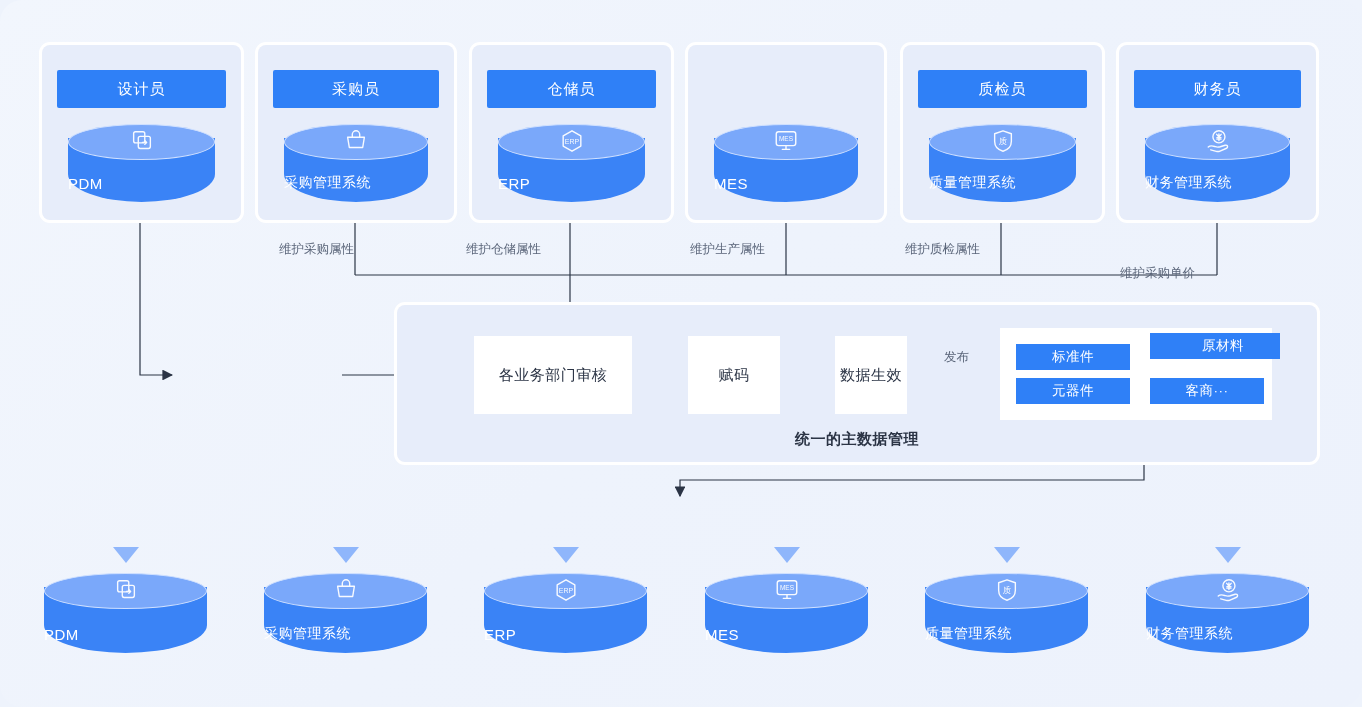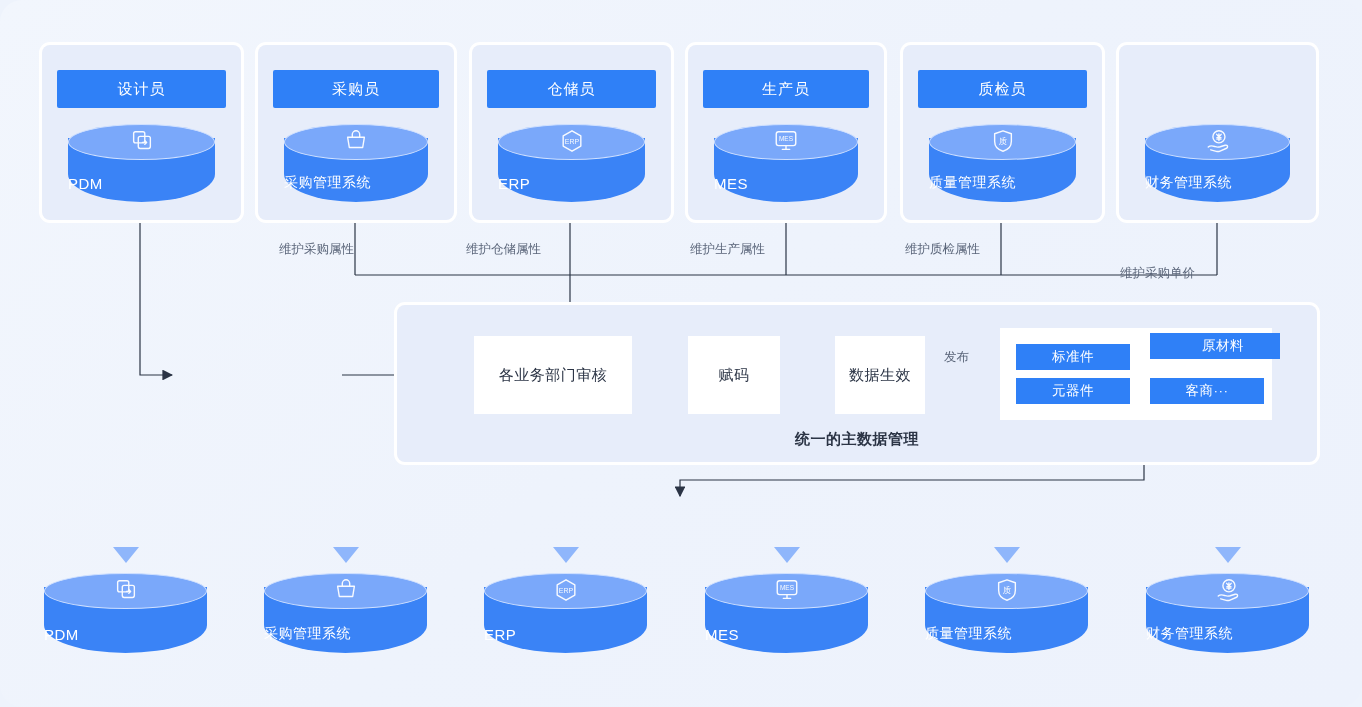--- a/index.html
+++ b/index.html
@@ -171,21 +171,20 @@
           <div class="body"></div>
           <div class="top"></div>
           <div class="cicon"><svg xmlns="http://www.w3.org/2000/svg" viewBox="0 0 28 28" fill="none" stroke="#ffffff" stroke-width="1.5" stroke-linecap="round" stroke-linejoin="round">
               <path d="M14 3l9.5 5.5v11L14 25 4.5 19.5v-11z"></path>
               <text x="14" y="17" font-size="7.5" fill="#ffffff" stroke="none" text-anchor="middle" font-family="Liberation Sans, sans-serif">ERP</text>
             </svg></div>
           <div class="cname" style="font-size: 15px;">ERP</div>
         </div>
       </div>
       <div class="role-card" style="left: 688px; width: 196px;">
-        <div class="role-badge">生产员</div>
         <div class="cyl" style="width: 144px; height: 78px; position: absolute; left: 26px; top: 79px;">
           <div class="body"></div>
           <div class="top"></div>
           <div class="cicon"><svg xmlns="http://www.w3.org/2000/svg" viewBox="0 0 28 28" fill="none" stroke="#ffffff" stroke-width="1.5" stroke-linecap="round" stroke-linejoin="round">
               <rect x="3.5" y="4" width="21" height="15" rx="2.5"></rect>
               <path d="M10 23h8M14 19v4"></path>
               <text x="14" y="14" font-size="7" fill="#ffffff" stroke="none" text-anchor="middle" font-family="Liberation Sans, sans-serif">MES</text>
             </svg></div>
           <div class="cname" style="font-size: 15px;">MES</div>
         </div>
@@ -196,20 +195,21 @@
           <div class="body"></div>
           <div class="top"></div>
           <div class="cicon"><svg xmlns="http://www.w3.org/2000/svg" viewBox="0 0 28 28" fill="none" stroke="#ffffff" stroke-width="1.5" stroke-linecap="round" stroke-linejoin="round">
               <path d="M14 3l9 3.2v8.2c0 6-4.2 9.4-9 10.6-4.8-1.2-9-4.6-9-10.6V6.2z"></path>
               <text x="14" y="17" font-size="9" fill="#ffffff" stroke="none" text-anchor="middle" font-family="Liberation Sans, sans-serif">质</text>
             </svg></div>
           <div class="cname" style="font-size: 14px;">质量管理系统</div>
         </div>
       </div>
       <div class="role-card" style="left: 1119px; width: 197px;">
+        <div class="role-badge">财务员</div>
         <div class="cyl" style="width: 145px; height: 78px; position: absolute; left: 26px; top: 79px;">
           <div class="body"></div>
           <div class="top"></div>
           <div class="cicon"><svg xmlns="http://www.w3.org/2000/svg" viewBox="0 0 28 28" fill="none" stroke="#ffffff" stroke-width="1.5" stroke-linecap="round" stroke-linejoin="round">
               <circle cx="15" cy="9.5" r="6.5"></circle>
               <path d="M15 6.5v7M12.6 6.8l2.4 3 2.4-3M12.8 10.4h4.4M12.8 12h4.4"></path>
               <path d="M3.5 20.5c2.5-2.3 5-1.2 7.5-.4 1.8.6 3.6.6 5.4.1l5.3-1.6c1.4-.4 2.6.4 2.6 1.6 0 .7-.4 1.3-1.1 1.6l-7 3c-1.3.6-2.7.7-4.1.3l-5.9-1.6"></path>
             </svg></div>
           <div class="cname" style="font-size: 14px;">财务管理系统</div>
         </div>
@@ -229,21 +229,21 @@
     <div class="panel-title">统一的主数据管理</div>
   </div>
 
   <div id="process-nodes-layer">
       <div class="pnode" style="left: 474px; top: 336px; width: 158px; height: 78px;">
         <span>各业务部门审核</span>
       </div>
       <div class="pnode" style="left: 688px; top: 336px; width: 92px; height: 78px;">
         <span>赋码</span>
       </div>
-      <div class="pnode" style="left: 835px; top: 336px; width: 90px; height: 78px;">
+      <div class="pnode" style="left: 835px; top: 336px; width: 72px; height: 78px;">
         <span>数据生效</span>
       </div>
     </div>
 
   <div class="edge-label" id="publish-label" style="left:944px;top:349px;">发布</div>
 
   <div id="tagbox">
       <div class="tag" style="left: 16px; top: 16px;">标准件</div>
       <div class="tag" style="left: 150px; top: 5px; padding-left: 16px;">原材料</div>
       <div class="tag" style="left: 16px; top: 50px;">元器件</div>

